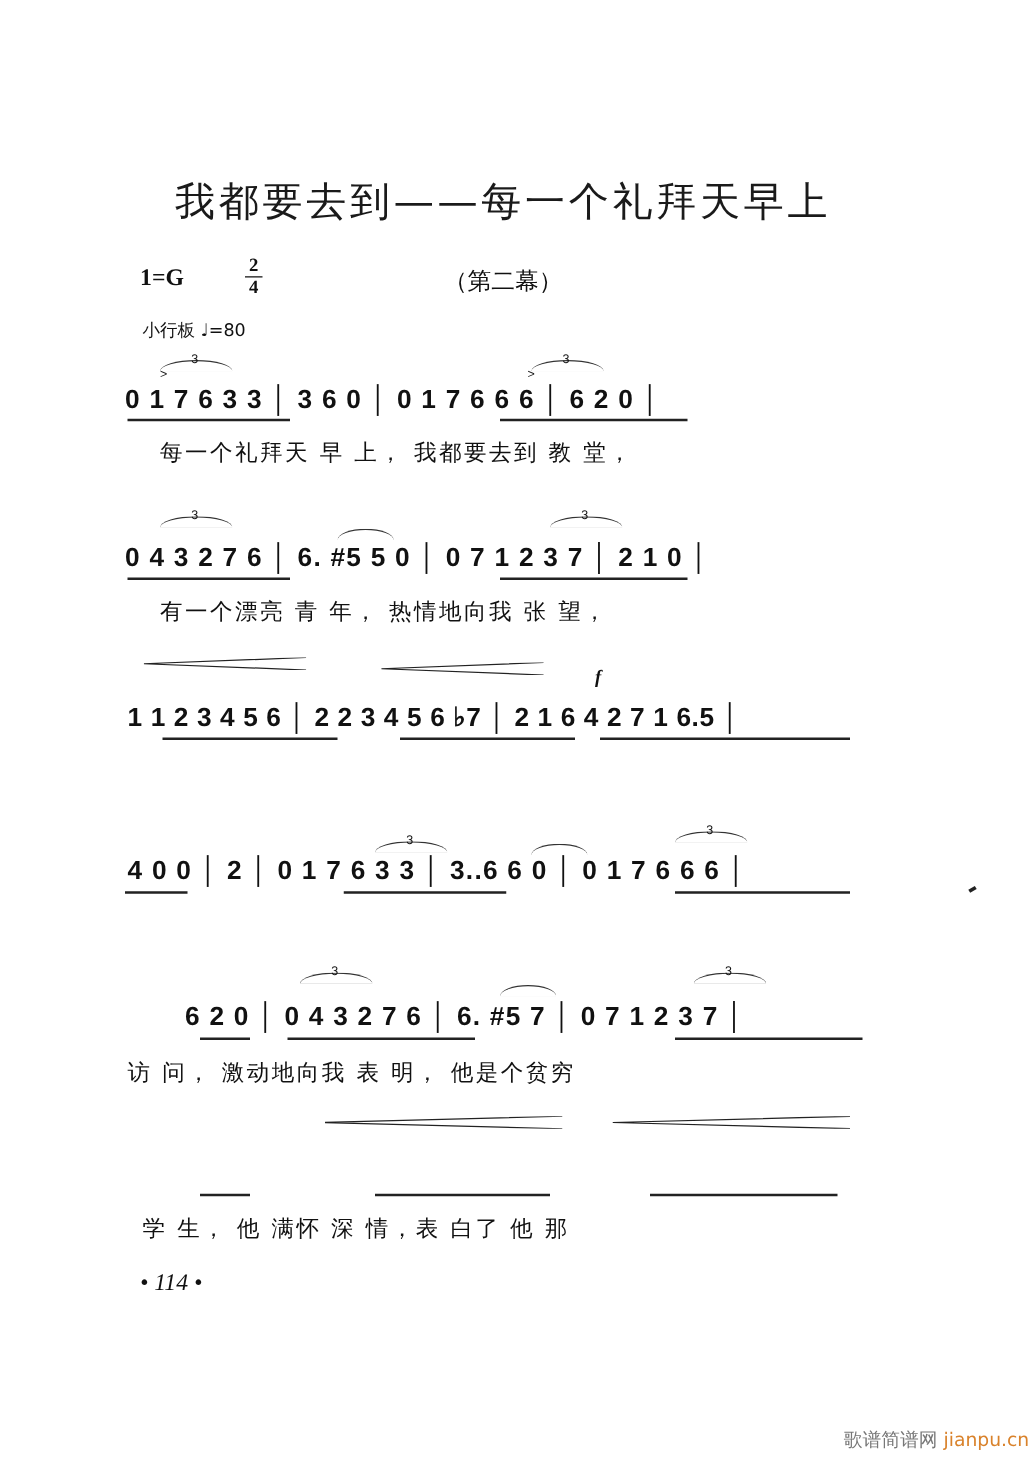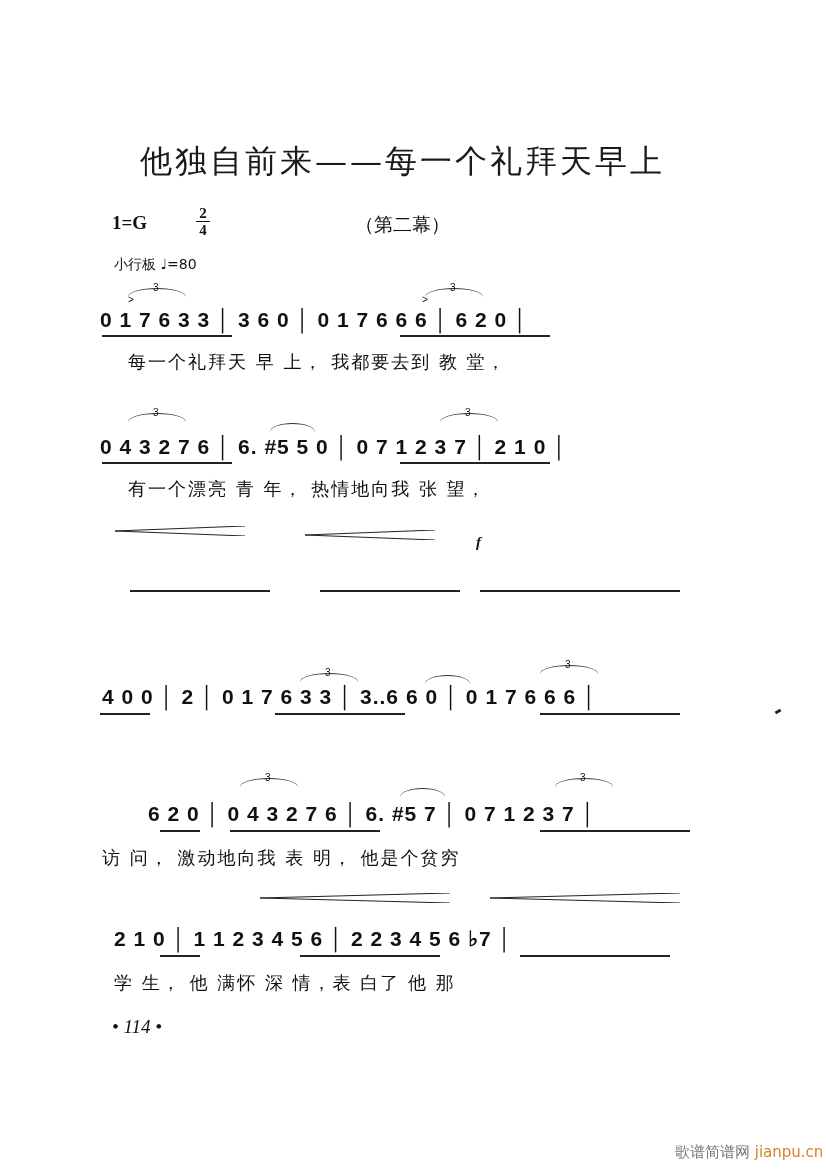--- a/index.html
+++ b/index.html
@@ -18,21 +18,21 @@
   .triplet { position:absolute; font-size:10px; font-family:"Liberation Sans", sans-serif; }
   .hairpin { position:absolute; height:10px; }
   .page-num { position:absolute; left:112px; top:1016px; font-size:19px; font-style:italic; font-family:"Liberation Serif", serif; }
   .watermark { position:absolute; left:675px; top:1143px; font-size:15px; color:#777; font-family:"DejaVu Sans", sans-serif; white-space:nowrap;text-align:right; }
   .watermark .url { color:#d9822b; }
   .mark { position:absolute; left:775px; top:710px; width:6px; height:3px; background:#222; transform:rotate(-30deg); }
 </style>
 </head>
 <body>
 
-<div class="title">他独自前来——每一个礼拜天早上</div>
+<div class="title">我都要去到——每一个礼拜天早上</div>
 
 <div class="key">1=G</div>
 <div class="timesig">
   <div>2</div>
   <div class="line"></div>
   <div>4</div>
 </div>
 <div class="act">（第二幕）</div>
 <div class="tempo">小行板  ♩=80</div>
 
@@ -62,20 +62,21 @@
 </div>
 
 <div class="row" style="top:520px;height:110px;">
   <svg class="hairpin" style="left:15px;top:6px;width:130px;" viewBox="0 0 130 10">
       <polyline points="130,0 0,5 130,10" fill="none" stroke="#222" stroke-width="1"></polyline>
     </svg>
   <svg class="hairpin" style="left:205px;top:10px;width:130px;" viewBox="0 0 130 10">
       <polyline points="130,0 0,5 130,10" fill="none" stroke="#222" stroke-width="1"></polyline>
     </svg>
   <div class="triplet" style="left:376px;top:14px;font-size:15px;font-style:italic;font-family:'Liberation Serif',serif;font-weight:bold;">f</div>
+  <div class="notes" style="left:2px;top:42px;letter-spacing:0.5px;">1 1 2 3 4 5 6 │ 2 2 3 4 5 6 ♭7 │ 2 1 6 4 2 7 1 6.5 │</div>
   <div class="ul" style="left:30px;top:70px;width:140px;"></div>
   <div class="ul" style="left:220px;top:70px;width:140px;"></div>
   <div class="ul" style="left:380px;top:70px;width:200px;"></div>
 </div>
 
 <div class="row" style="top:655px;height:110px;">
   <div class="arc" style="left:200px;top:18px;width:58px;"></div>
   <div class="triplet" style="left:225px;top:12px;">3</div>
   <div class="arc" style="left:325px;top:20px;width:45px;"></div>
   <div class="arc" style="left:440px;top:10px;width:58px;"></div>
@@ -100,21 +101,20 @@
   <div class="lyrics" style="left:2px;top:76px;">访  问，      激动地向我  表     明，     他是个贫穷</div>
 </div>
 
 <div class="row" style="top:885px;height:110px;">
   <svg class="hairpin" style="left:160px;top:8px;width:190px;" viewBox="0 0 190 10">
       <polyline points="190,0 0,5 190,10" fill="none" stroke="#222" stroke-width="1"></polyline>
     </svg>
   <svg class="hairpin" style="left:390px;top:8px;width:190px;" viewBox="0 0 190 10">
       <polyline points="190,0 0,5 190,10" fill="none" stroke="#222" stroke-width="1"></polyline>
     </svg>
-  <div class="notes" style="left:14px;top:42px;letter-spacing:1px;">2   1 0 │ 1   1 2 3  4 5 6 │ 2   2 3 4  5 6 ♭7 │</div>
   <div class="ul" style="left:60px;top:70px;width:40px;"></div>
   <div class="ul" style="left:200px;top:70px;width:140px;"></div>
   <div class="ul" style="left:420px;top:70px;width:150px;"></div>
   <div class="lyrics" style="left:14px;top:86px;">学   生，   他     满怀 深   情，表     白了 他   那</div>
 </div>
 
 <div class="page-num">• 114 •</div>
 
 <div class="watermark">
   <span>歌谱简谱网</span>

